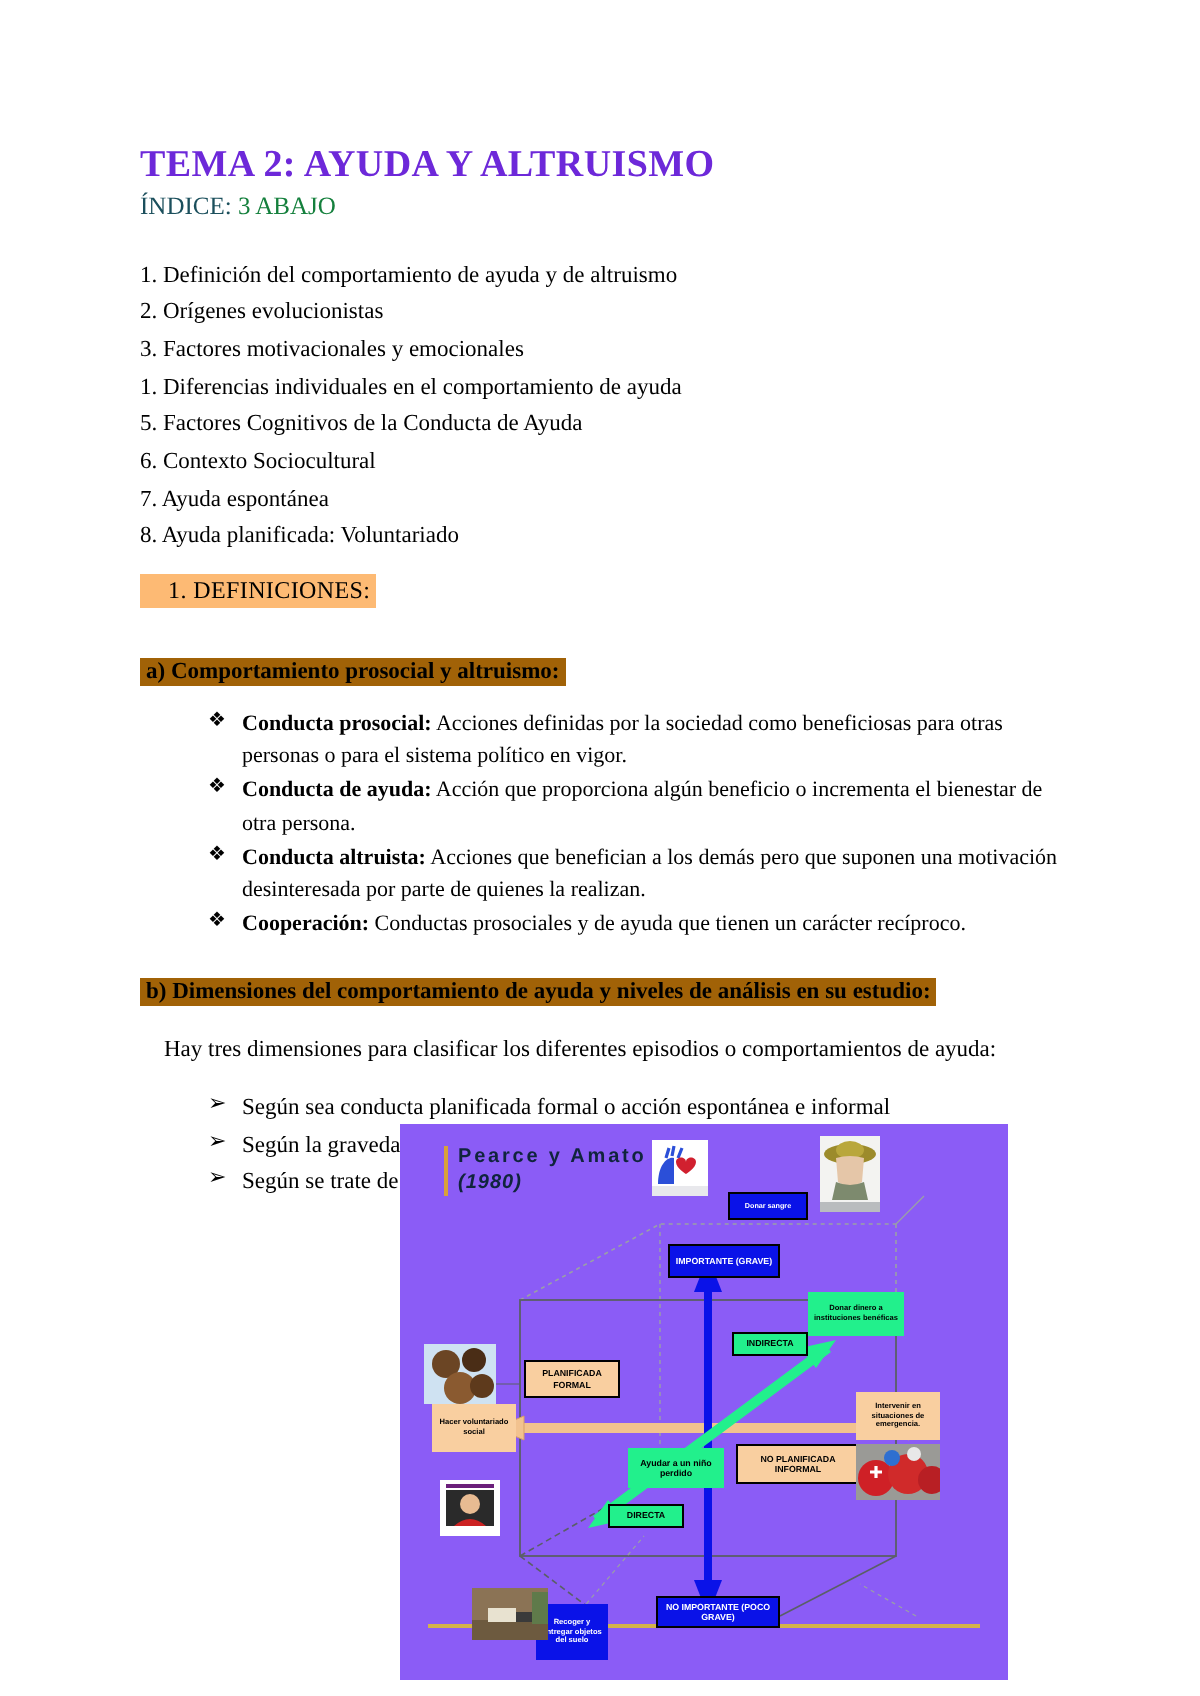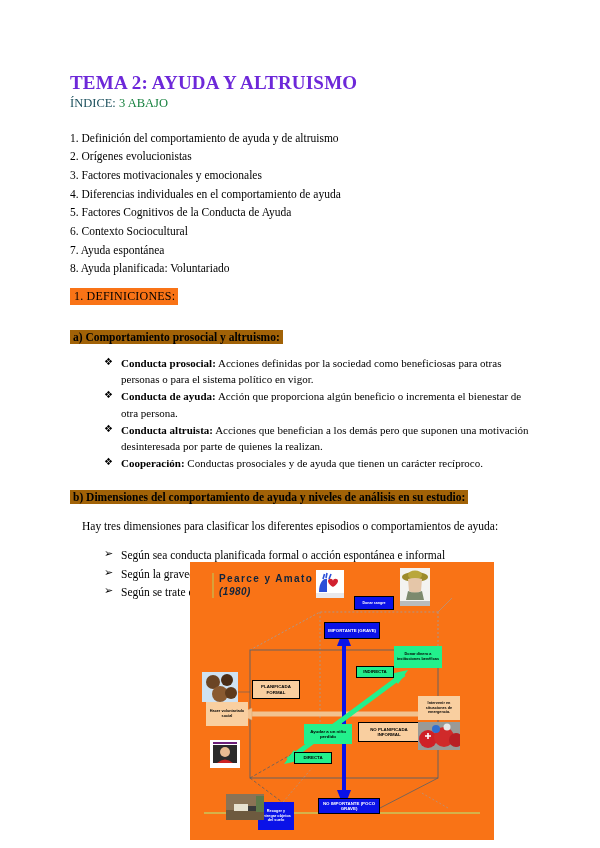--- a/index.html
+++ b/index.html
@@ -28,23 +28,23 @@
   }
   .indice .lbl{color:#1b4f5c;font-weight:normal;font-variant:small-caps;margin-top:27px;}
   .indice .val{color:#15803d;}
   ol.toc{
     list-style:none;margin:0 0 8px 0;padding:0;
     font-size:11.5px;line-height:1.62;
   }
   ol.toc li{margin:0;padding:0;}
   .hl-main{
     display:inline-block;
-    background:#f97316;
+    background:#fdba74;
     font-size:12px;font-weight:normal;
-    padding:1px 3px 1px 4px;
+    padding:1px 3px 1px 14px;
     letter-spacing:0.2px;
     font-family:Liberation Serif, serif;
   }
   .sec-gap{height:22px;}
   .sec-gap-sm{height:14px;}
   .hl-sub{
     display:inline-block;
     background:#a16207;
     font-size:11.5px;font-weight:bold;
     padding:1px 3px;
@@ -66,22 +66,22 @@
   }
   ul.dims{
     list-style:none;margin:11px 0 0 0;padding:0 0 0 34px;
     font-size:11.5px;line-height:1.62;
   }
   ul.dims li{position:relative;padding:0 0 0 17px;}
   ul.dims li .bl{position:absolute;left:0;top:-1px;font-size:11px;}
 
   
   .figure{
-    position:absolute;left:190px;top:562px;width:304px;height:278px;
-    background:#f97316;
+    position:absolute;left:200px;top:562px;width:304px;height:278px;
+    background:#8b5cf6;
     box-sizing:border-box;
   }
   .fig-inner{position:absolute;left:0;top:0;right:0;bottom:0;}
   .fig-title{
     position:absolute;left:22px;top:11px;width:140px;
     font-family:"Liberation Sans","DejaVu Sans",sans-serif;
     font-weight:bold;font-size:10px;color:#10243d;
     line-height:1.25;letter-spacing:1.4px;
     border-left:2px solid #d8a13a;padding-left:5px;
   }
@@ -114,21 +114,21 @@
 
     <div class="indice">
       <span class="lbl">ÍNDICE:</span>
       <span class="val">3 ABAJO</span>
     </div>
 
     <ol class="toc">
       <li>1. Definición del comportamiento de ayuda y de altruismo</li>
       <li>2. Orígenes evolucionistas</li>
       <li>3. Factores motivacionales y emocionales</li>
-      <li>4. Diferencias individuales en el comportamiento de ayuda</li>
+      <li>1. Diferencias individuales en el comportamiento de ayuda</li>
       <li>5. Factores Cognitivos de la Conducta de Ayuda</li>
       <li>6. Contexto Sociocultural</li>
       <li>7. Ayuda espontánea</li>
       <li>8. Ayuda planificada: Voluntariado</li>
     </ol>
 
     <div>
       <span class="hl-main">1. DEFINICIONES:</span>
     </div>
 

